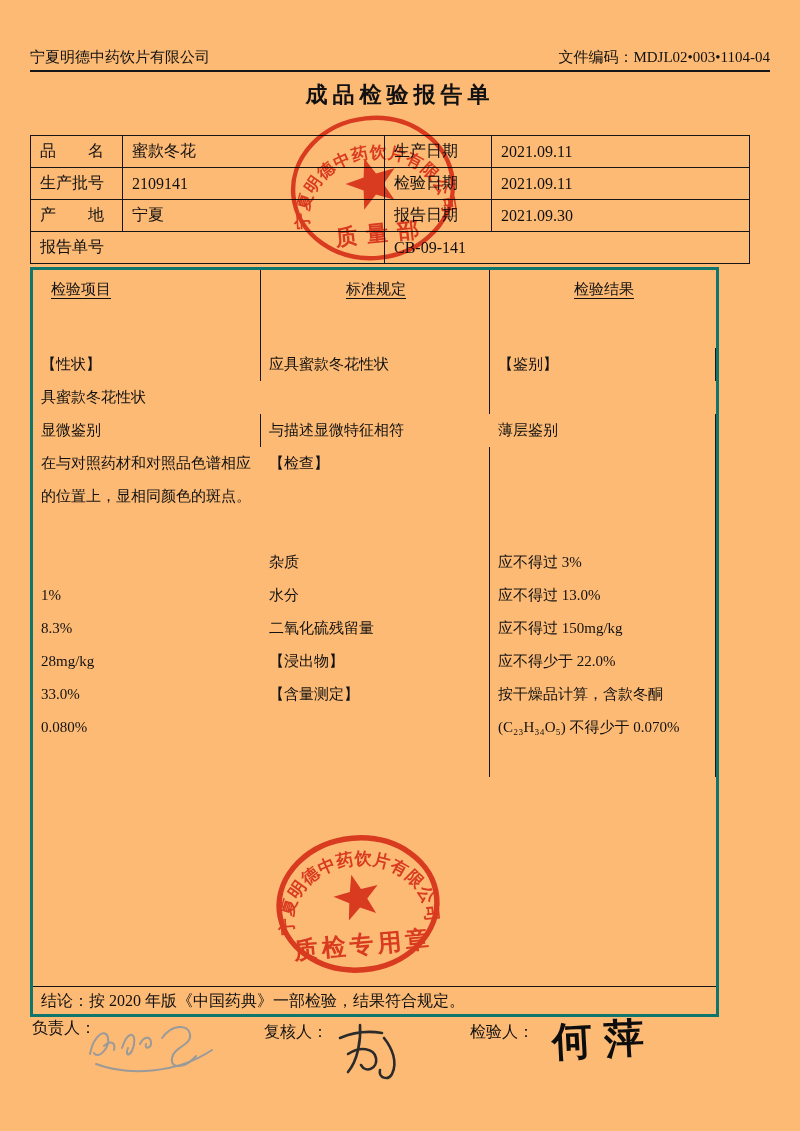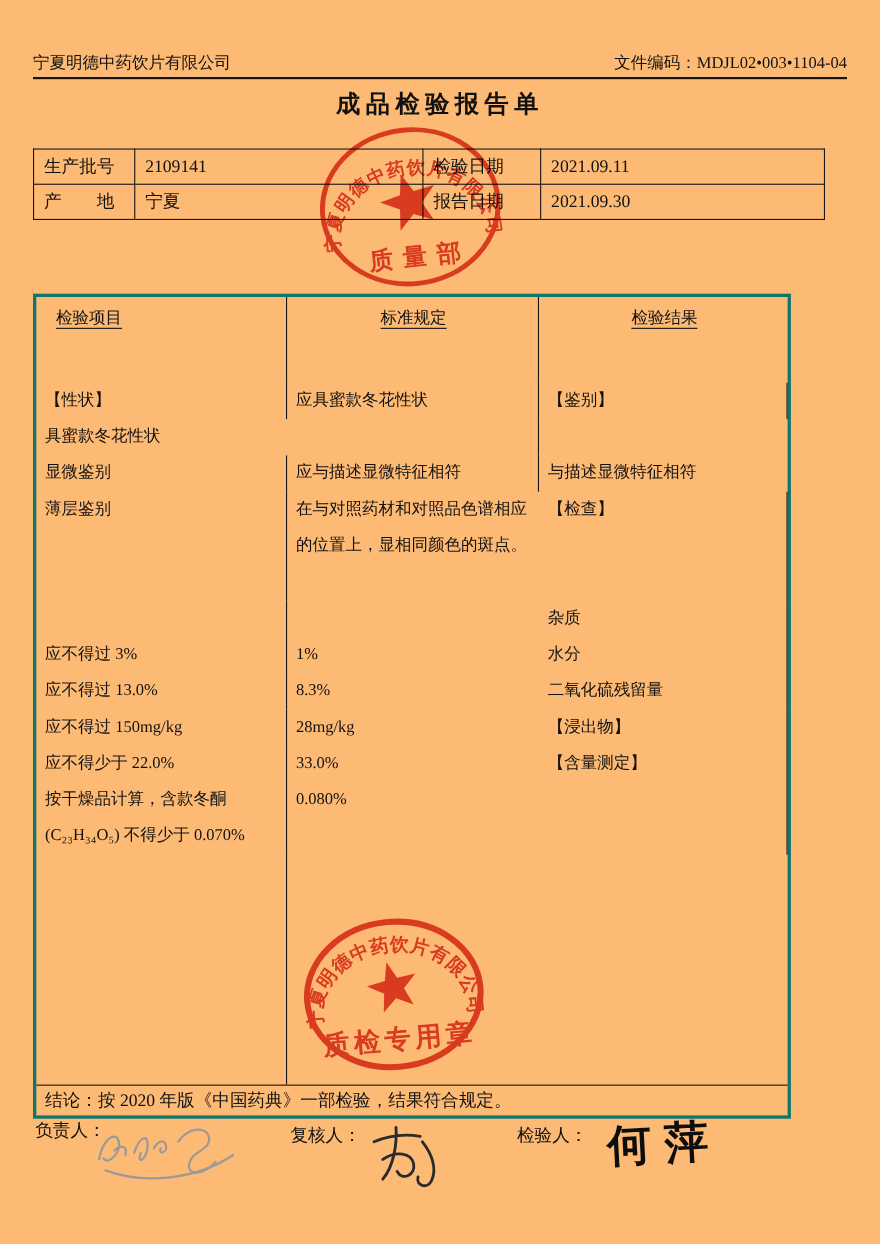--- a/index.html
+++ b/index.html
@@ -52,52 +52,61 @@
     <span>
       <span>文件编码：</span><span>MDJL02•003•1104-04</span>
     </span>
   </div>
   <div class="top-rule"></div>
 
   <div class="doc-title">成品检验报告单</div>
 
   <table class="info">
     <tbody>
+        <tr>
+      <td class="c1">品　　名</td>
+      <td class="c2">蜜款冬花</td>
+      <td class="c3">生产日期</td>
+      <td class="c4">2021.09.11</td>
+    </tr>
     <tr>
       <td class="c1">生产批号</td>
       <td class="c2">2109141</td>
       <td class="c3">检验日期</td>
       <td class="c4">2021.09.11</td>
     </tr>
     <tr>
       <td class="c1">产　　地</td>
       <td class="c2">宁夏</td>
       <td class="c3">报告日期</td>
       <td class="c4">2021.09.30</td>
+    </tr>
+    <tr>
+      <td colspan="2">报告单号</td>
+      <td colspan="2">CB-09-141</td>
     </tr>
   </tbody>
     </table>
 
   <div class="main-wrap">
     <div class="main-grid">
 
       <div class="cell bcol hcell first"><span class="u">检验项目</span></div>
       <div class="cell bcol hcell center"><span class="u">标准规定</span></div>
       <div class="cell hcell center"><span class="u">检验结果</span></div>
 
       <div class="cell bcol">【性状】</div>
       <div class="cell bcol">应具蜜款冬花性状</div>
       <div class="cell bcol">【鉴别】</div>
 
       <div class="cell">具蜜款冬花性状</div>
       <div class="cell bcol"></div>
       <div class="cell"></div>
 
       <div class="cell bcol">显微鉴别</div>
-      <div class="cell bcol">应与描述显微特征相符</div>
       <div class="cell">与描述显微特征相符</div>
 
       <div class="cell bcol">薄层鉴别</div>
       <div class="cell">在与对照药材和对照品色谱相应的位置上，显相同颜色的斑点。</div>
 
       <div class="cell bcol">【检查】</div>
       <div class="cell bcol"></div>
       <div class="cell"></div>
 
       <div class="cell bcol">杂质</div>

